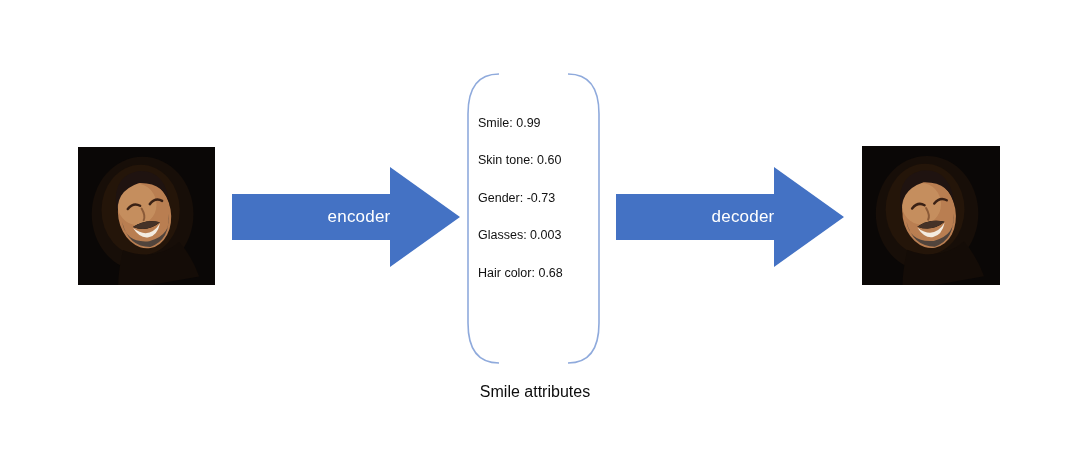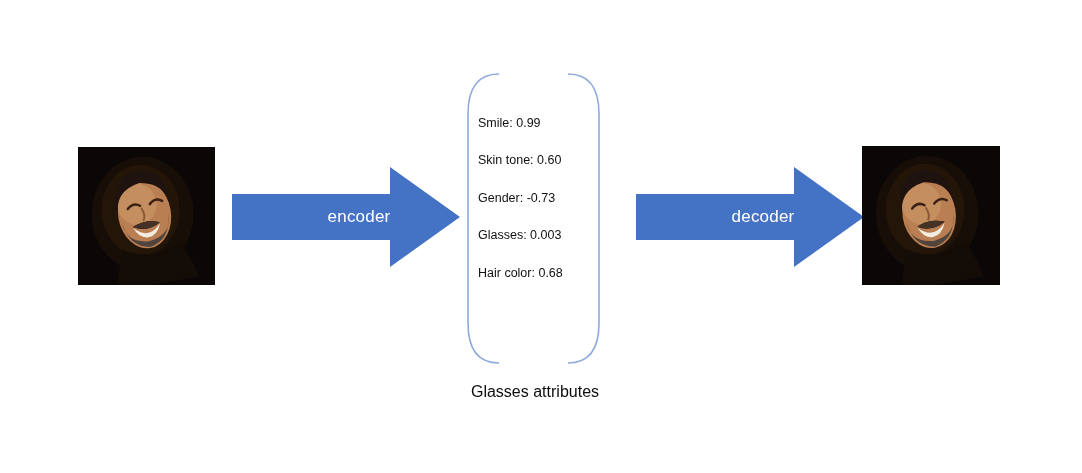--- a/index.html
+++ b/index.html
@@ -25,21 +25,21 @@
   .face-left  { left: 78px;  top: 147px; }
   .face-right { left: 862px; top: 146px; width: 138px; height: 139px; }
 
   .block-arrow {
     position: absolute;
     width: 228px;
     height: 100px;
     top: 167px;
   }
   .arrow-encoder { left: 232px; }
-  .arrow-decoder { left: 636px; }
+  .arrow-decoder { left: 616px; }
   .block-arrow svg { position: absolute; left: 0; top: 0; width: 100%; height: 100%; }
   .arrow-label {
     position: absolute;
     left: 0;
     top: 50%;
     width: 158px;
     transform: translateY(-52%);
     text-align: center;
     color: #ffffff;
     font-size: 17px;
@@ -144,15 +144,15 @@
     </svg>
     <span class="arrow-label">decoder</span>
   </div>
 
   <div class="face-img face-right">
     <svg viewBox="0 0 140 140" preserveAspectRatio="none">
         <use href="#face-photo"></use>
       </svg>
   </div>
 
-  <div class="caption">Glasses attributes</div>
+  <div class="caption">Smile attributes</div>
 
 </div>
 
 </body></html>

